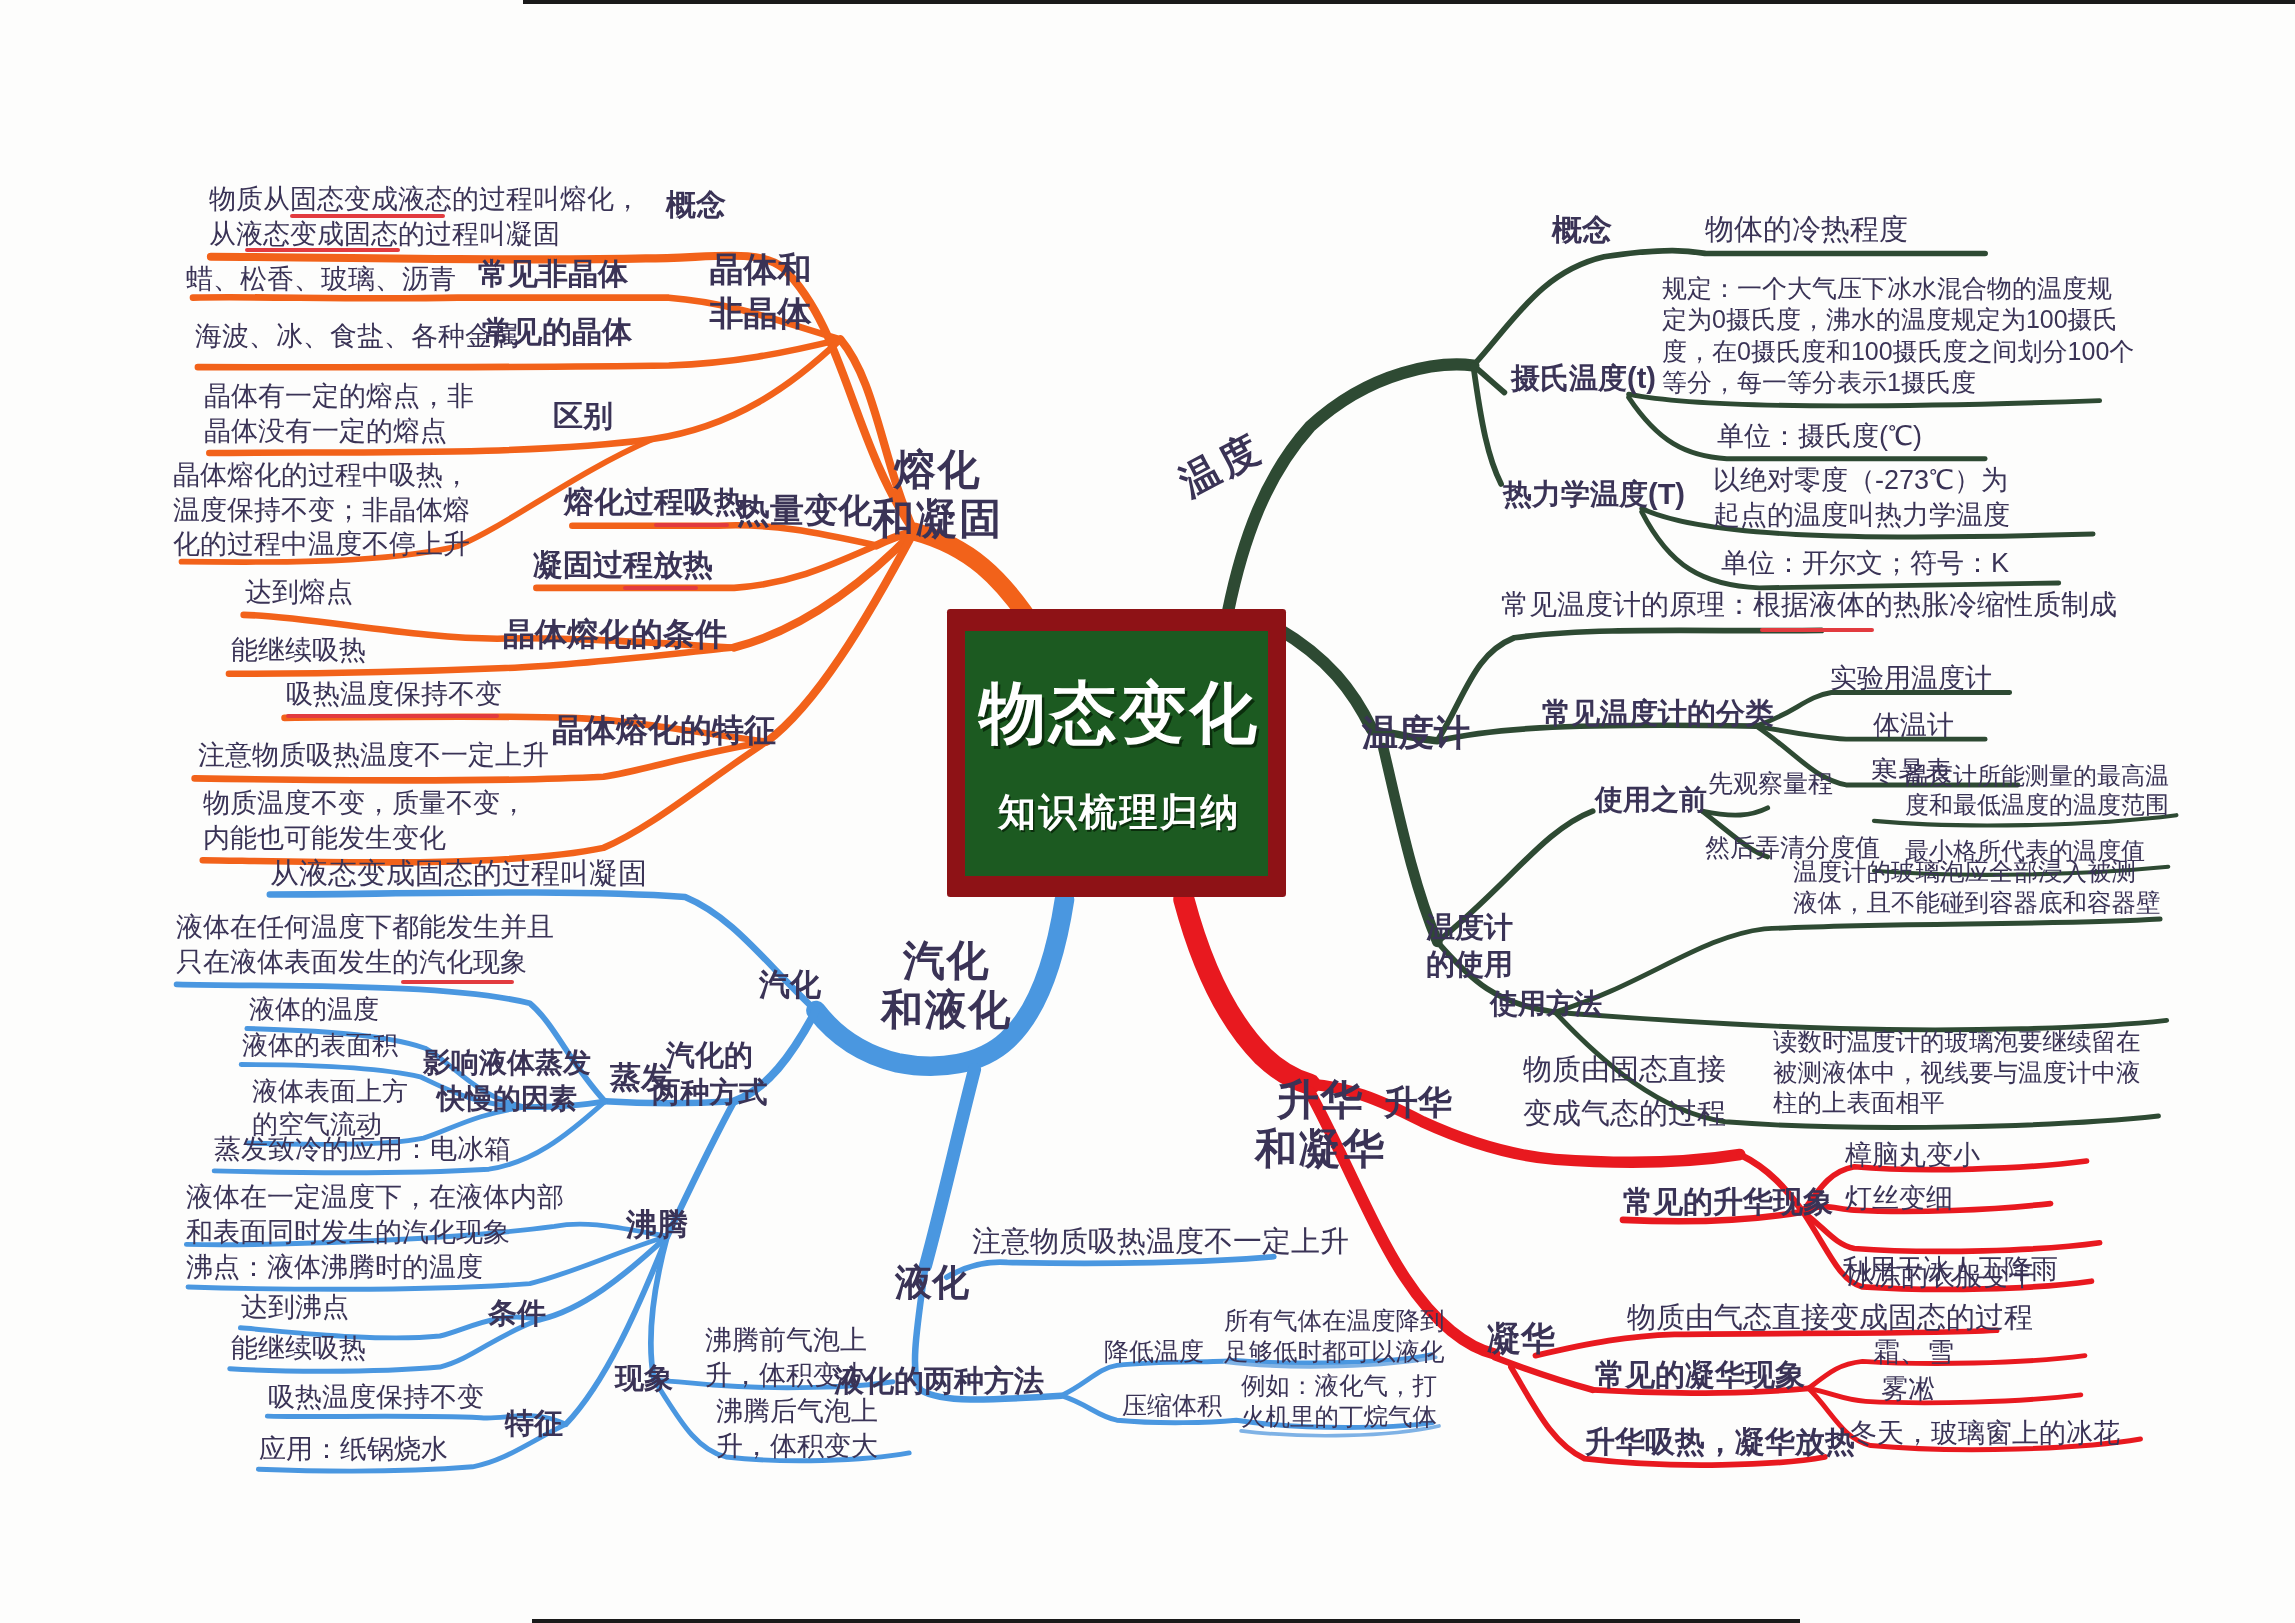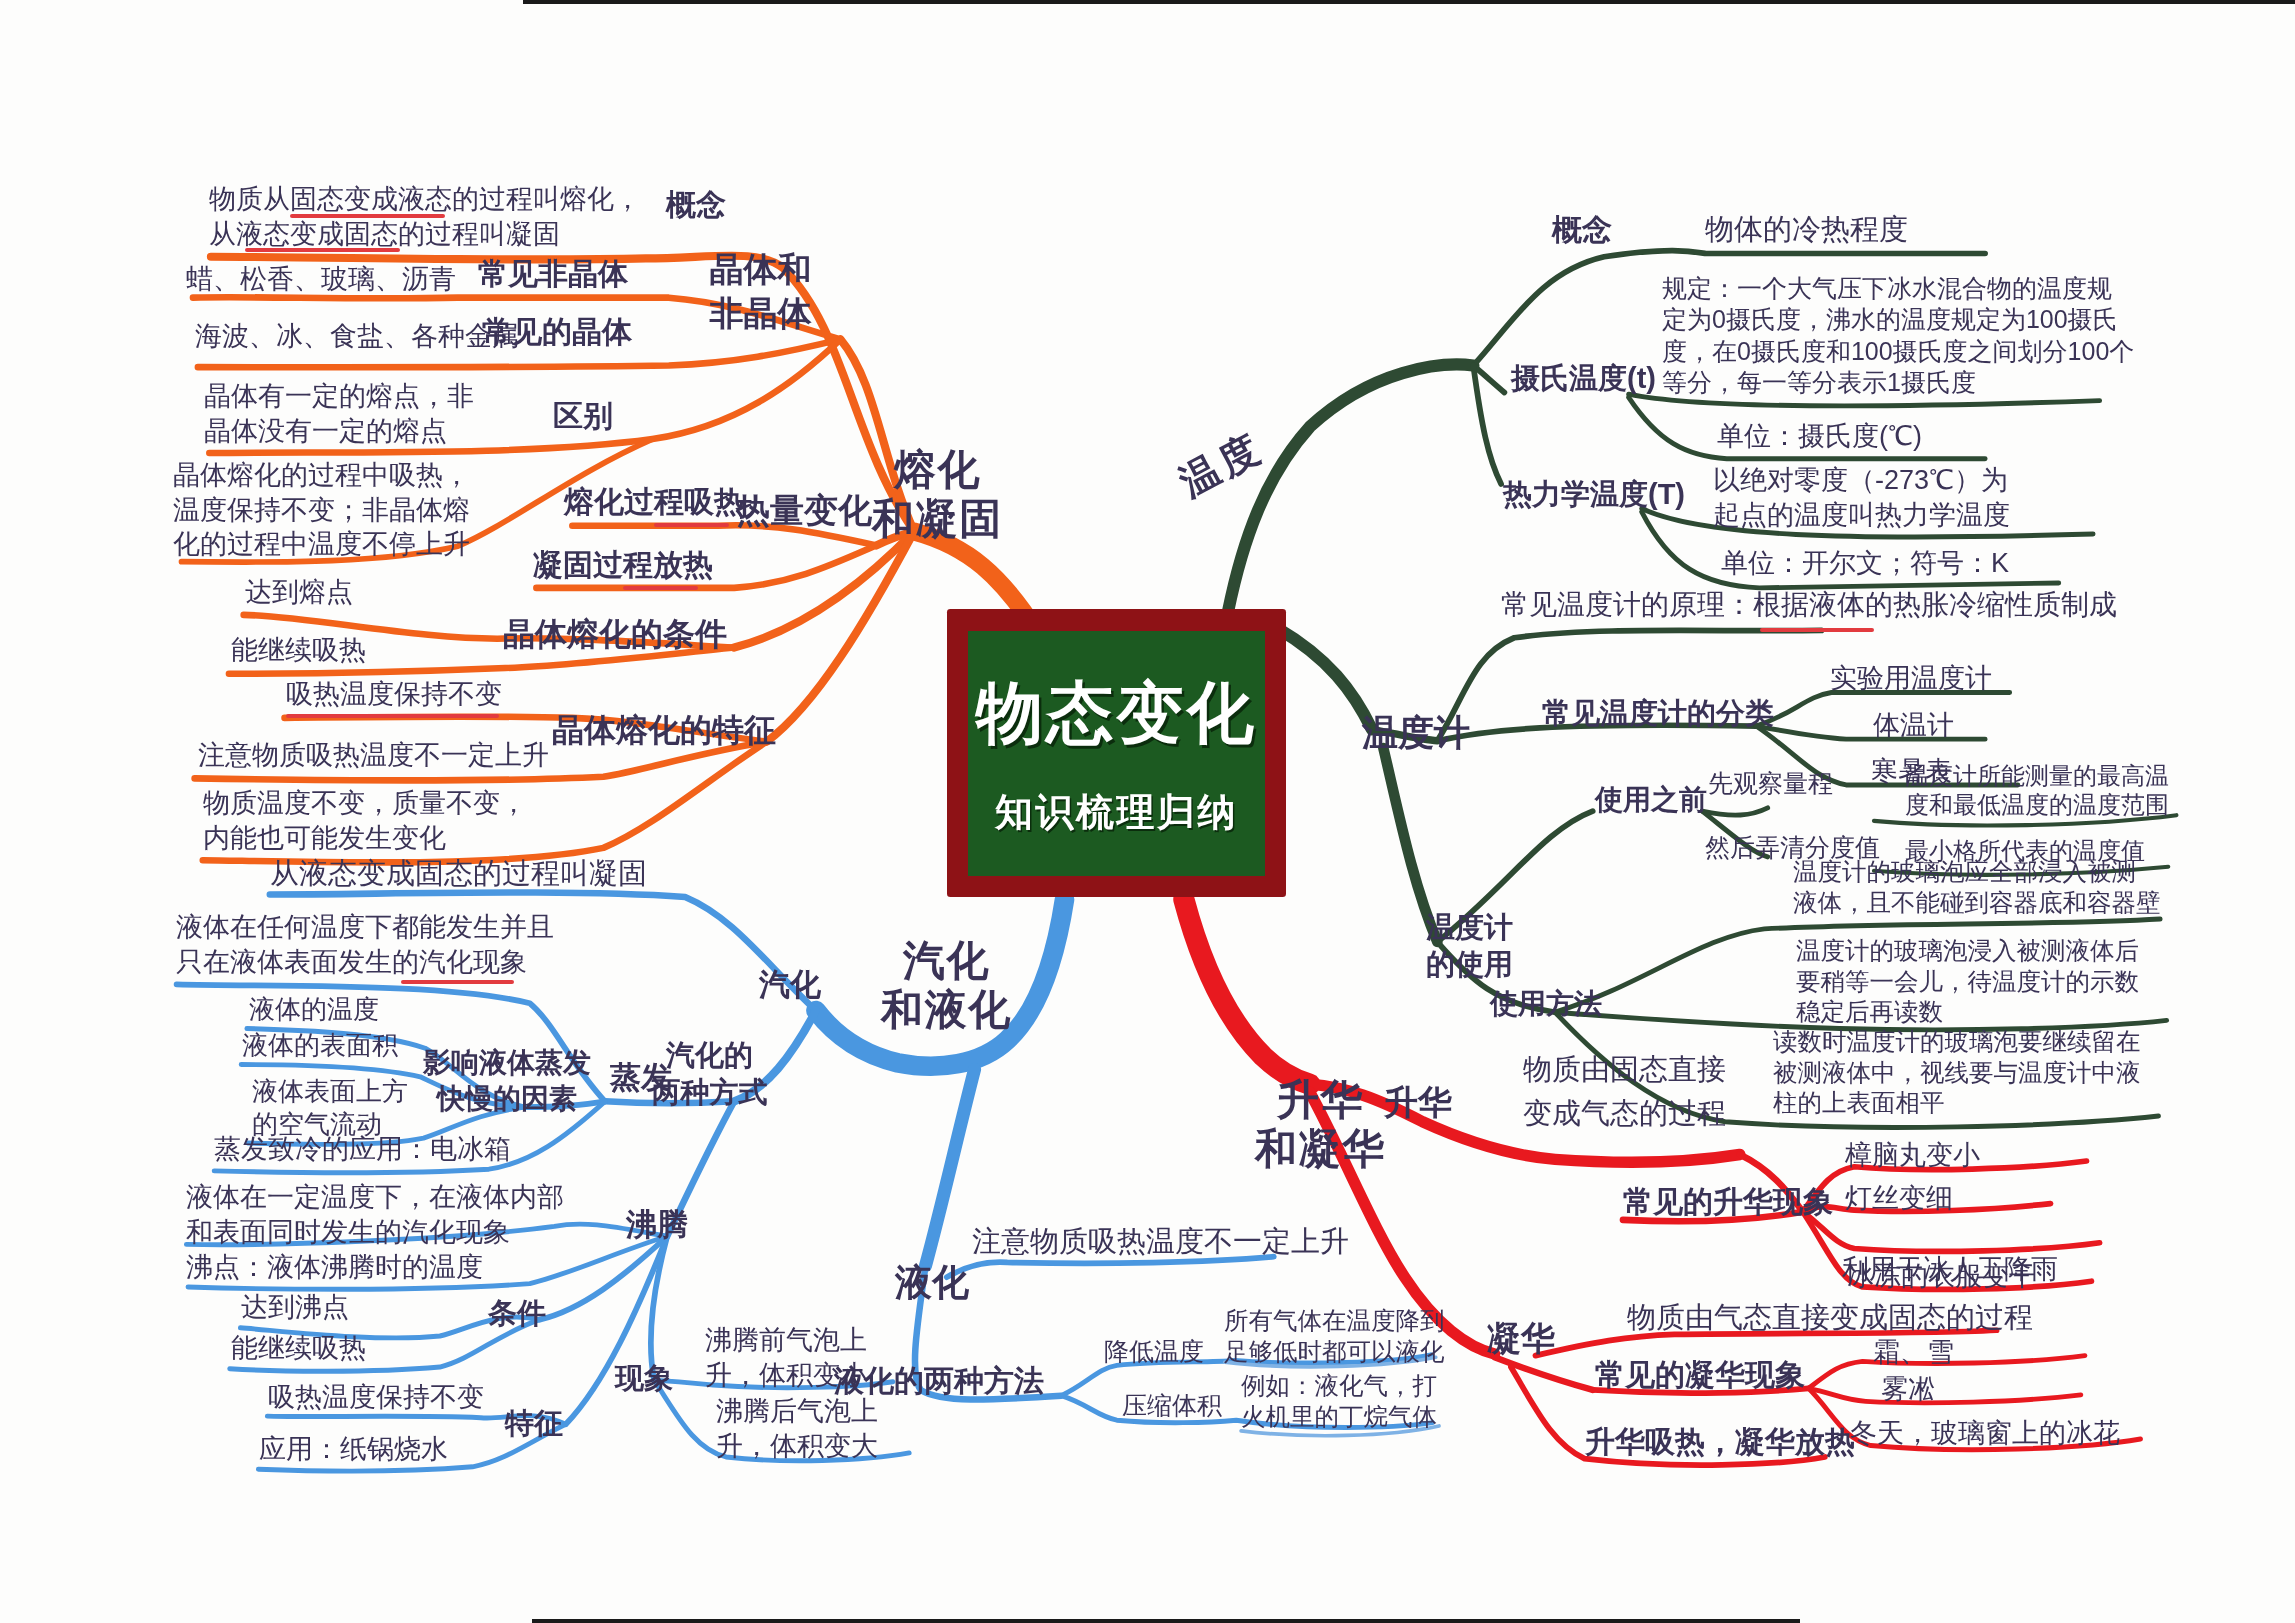--- a/index.html
+++ b/index.html
@@ -19,21 +19,21 @@
   .ctr{text-align:center;}
   .rot{transform:rotate(-28deg);transform-origin:center;}
   
   .center-box{
     position:absolute;left:947px;top:609px;width:339px;height:288px;
     background:#8e1216;border-radius:3.3px;
     display:flex;align-items:center;justify-content:center;
   }
   .center-inner{
     width:297px;height:245px;background:#1c5a21;
-    display:flex;flex-direction:column;align-items:center;justify-content:center;gap:28px;
+    display:flex;flex-direction:column;align-items:center;justify-content:center;gap:28px;padding-left:6px;
   }
   .center-title{color:#ffffff;font-size:67px;font-weight:800;letter-spacing:3.3px;text-shadow:2.5px 2.5px 0 #0b2d0d;}
   .center-sub{color:#ffffff;font-size:38px;font-weight:800;letter-spacing:2.5px;text-shadow:1.6px 1.6px 0 #0b2d0d;}
   .accent{position:absolute;height:4.1px;background:#e23b3f;border-radius:2.5px;}
   .edge{position:absolute;background:#1a1a1a;}
 </style>
 </head>
 <body>
 
 <div id="canvas">
@@ -214,23 +214,20 @@
 的使用</div>
   <div class="node lbl" style="left:1595px;top:782px;font-size:28px;">使用之前</div>
   <div class="node sm" style="left:1708px;top:767px;font-size:25px;">先观察量程</div>
   <div class="node sm" style="left:1905px;top:761px;font-size:24px;line-height:1.22;">温度计所能测量的最高温
 度和最低温度的温度范围</div>
   <div class="node sm" style="left:1705px;top:831px;font-size:25px;">然后弄清分度值</div>
   <div class="node sm" style="left:1905px;top:836px;font-size:24px;">最小格所代表的温度值</div>
   <div class="node lbl" style="left:1490px;top:986px;font-size:28px;">使用方法</div>
   <div class="node sm" style="left:1793px;top:857px;font-size:24.5px;line-height:1.25;">温度计的玻璃泡应全部浸入被测
 液体，且不能碰到容器底和容器壁</div>
-  <div class="node sm" style="left:1796px;top:936px;font-size:24.5px;line-height:1.25;">温度计的玻璃泡浸入被测液体后
-要稍等一会儿，待温度计的示数
-稳定后再读数</div>
   <div class="node sm" style="left:1773px;top:1027px;font-size:24.5px;line-height:1.25;">读数时温度计的玻璃泡要继续留在
 被测液体中，视线要与温度计中液
 柱的上表面相平</div>
 
   <div class="node big" style="left:877px;top:937px;width:139px;">汽化
 和液化</div>
   <div class="node t" style="left:270px;top:855px;font-size:29px;">从液态变成固态的过程叫凝固</div>
   <div class="node lbl" style="left:759px;top:965px;font-size:31px;">汽化</div>
   <div class="node t" style="left:176px;top:910px;">液体在任何温度下都能发生并且
 只在液体表面发生的汽化现象</div>

